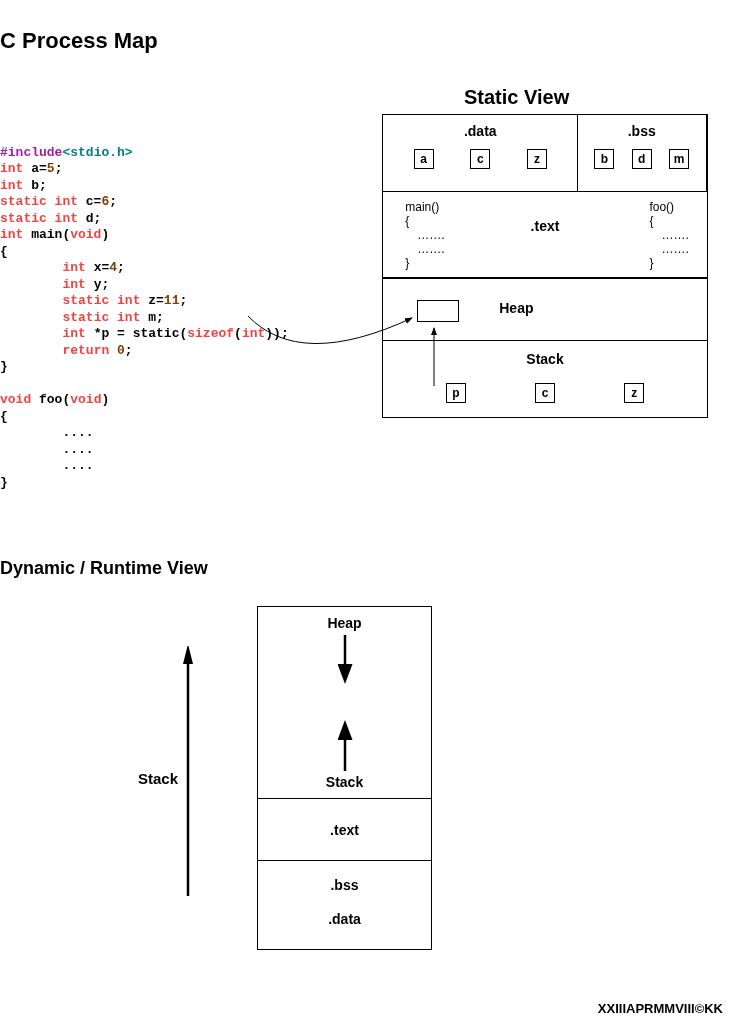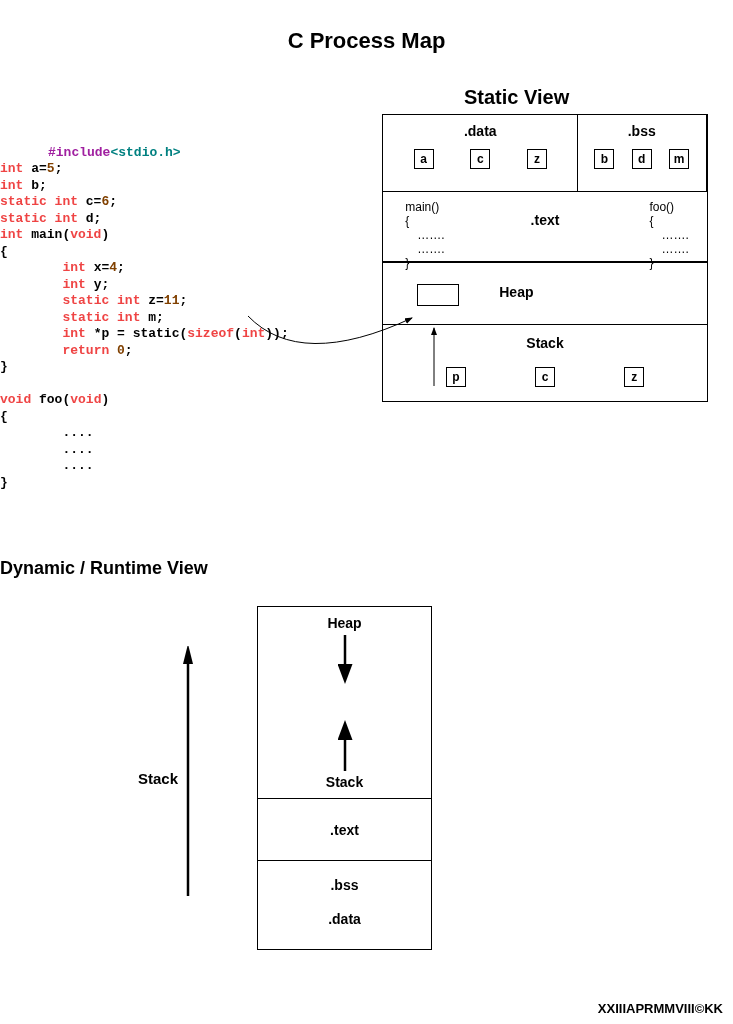--- a/index.html
+++ b/index.html
@@ -7,21 +7,21 @@
     width: 733px;
     height: 1024px;
     background: #fff;
     font-family: Arial, Helvetica, sans-serif;
     position: relative;
     color: #000;
   }
   .title {
     font-size: 22px;
     font-weight: bold;
-    text-align: center;
+    text-align: left;
     width: 100%;
     position: absolute;
     top: 28px;
   }
   .static-title {
     font-size: 20px;
     font-weight: bold;
     position: absolute;
     top: 86px;
     left: 464px;
@@ -31,21 +31,21 @@
     position: absolute;
     top: 128px;
     left: 0px;
     font-family: "Courier New", monospace;
     font-size: 13px;
     font-weight: bold;
     line-height: 16.5px;
     white-space: pre;
   }
   .kw-green { color: #ef4444; }
-  .kw-purple { color: #a020a0; padding-left: 48px; }
+  .kw-purple { color: #a020a0; }
   .kw-teal  { color: #008080; text-align: center; }
   .kw-brown { color: #804000; }
   
   .static-view {
     position: absolute;
     top: 114px;
     left: 382px;
     width: 326px;
     border: 1.5px solid #000;
   }
@@ -73,21 +73,21 @@
     width: 20px;
     height: 20px;
     font-size: 12px;
     font-weight: bold;
     display: flex;
     align-items: center;
     justify-content: center;
   }
   .text-cell {
     width: 326px;
-    height: 72px;
+    height: 88px;
     position: relative;
     padding: 8px 18px;
     font-size: 12px;
   }
   .func-block {
     display: inline-block;
     vertical-align: top;
     font-family: Arial;
     line-height: 14px;
   }

